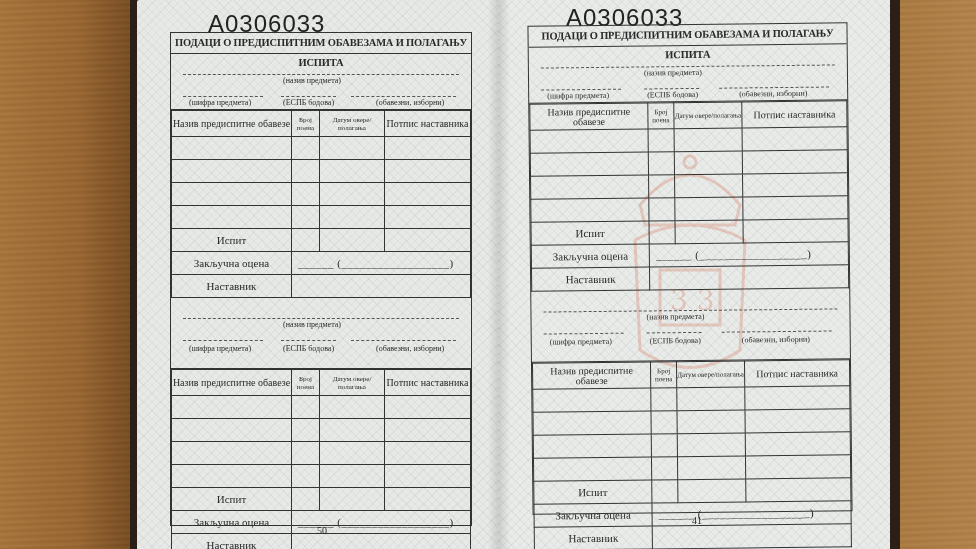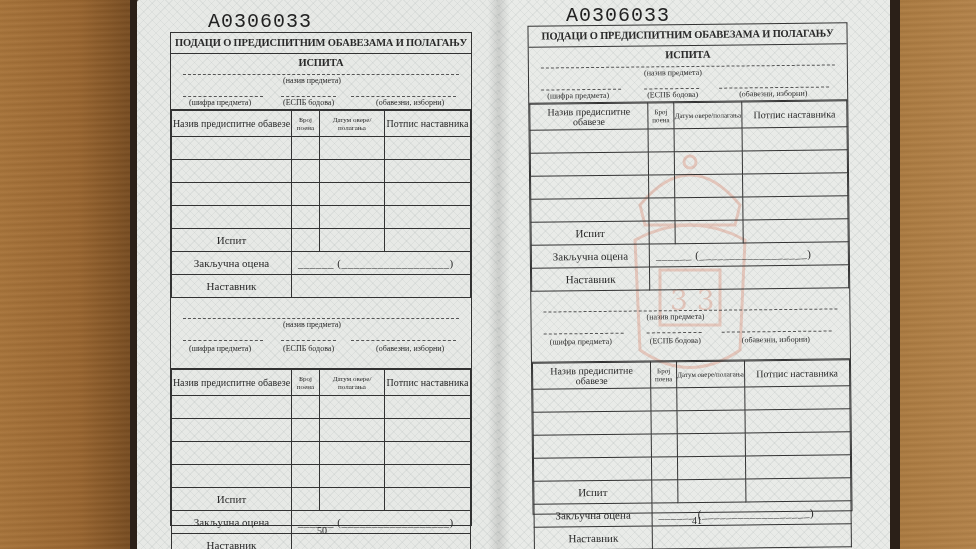--- a/index.html
+++ b/index.html
@@ -9,21 +9,21 @@
   .wood{position:absolute;inset:0;
     background:repeating-linear-gradient(178deg,rgba(255,255,255,0.04) 0px,rgba(0,0,0,0.05) 3px,rgba(255,255,255,0.03) 6px);}
   .book-shadow{position:absolute;left:130px;top:0;width:770px;height:549px;background:#2b2018;}
   .page{position:absolute;top:0;height:549px;background:#e7e9e6;
     background-image:repeating-linear-gradient(45deg,rgba(150,160,160,0.13) 0 1px,transparent 1px 6px),
                      repeating-linear-gradient(-45deg,rgba(150,160,160,0.13) 0 1px,transparent 1px 6px);}
   .page.left{left:137px;width:361px;transform:skewY(0deg);border-radius:2px 0 0 0;}
   .page.right{left:498px;width:392px;background-color:#e9ebe8;}
   .gutter{position:absolute;left:488px;top:0;width:22px;height:549px;
     background:linear-gradient(90deg,rgba(0,0,0,0) 0%,rgba(0,0,0,0.12) 50%,rgba(0,0,0,0) 100%);}
-  .serial{position:absolute;font-family:Liberation Mono, monospace;font-size:20px;letter-spacing:1px;color:#222;}
+  .serial{position:absolute;font-family:Liberation Sans, sans-serif;font-size:24px;letter-spacing:1px;color:#222;}
   .form{position:absolute;border:1.5px solid #333;}
   .title{font-weight:bold;font-size:10.5px;text-align:center;border-bottom:1.5px solid #333;height:20px;line-height:20px;letter-spacing:-0.2px;}
   .subject{position:relative;height:55px;border-bottom:1px solid #333;font-size:8px;}
   .subject.tall{height:70px;}
   .dash{position:absolute;border-top:1px dashed #555;}
   .lbl{position:absolute;font-size:8px;white-space:nowrap;}
   table{border-collapse:collapse;width:100%;table-layout:fixed;}
   td{border:1px solid #333;padding:0;font-size:10px;text-align:center;vertical-align:middle;}
   td.h1{font-size:10px;line-height:10px;}
   td.h2{font-size:7px;line-height:8px;}

